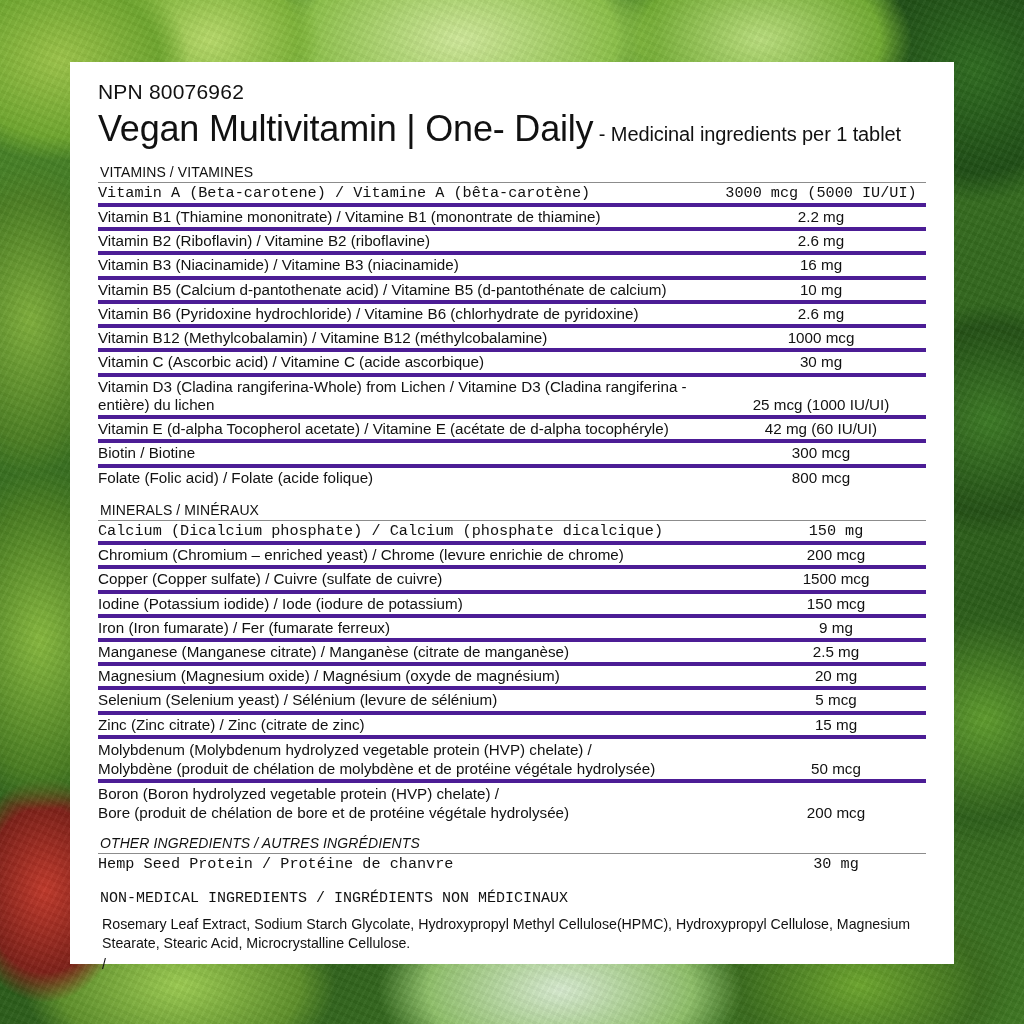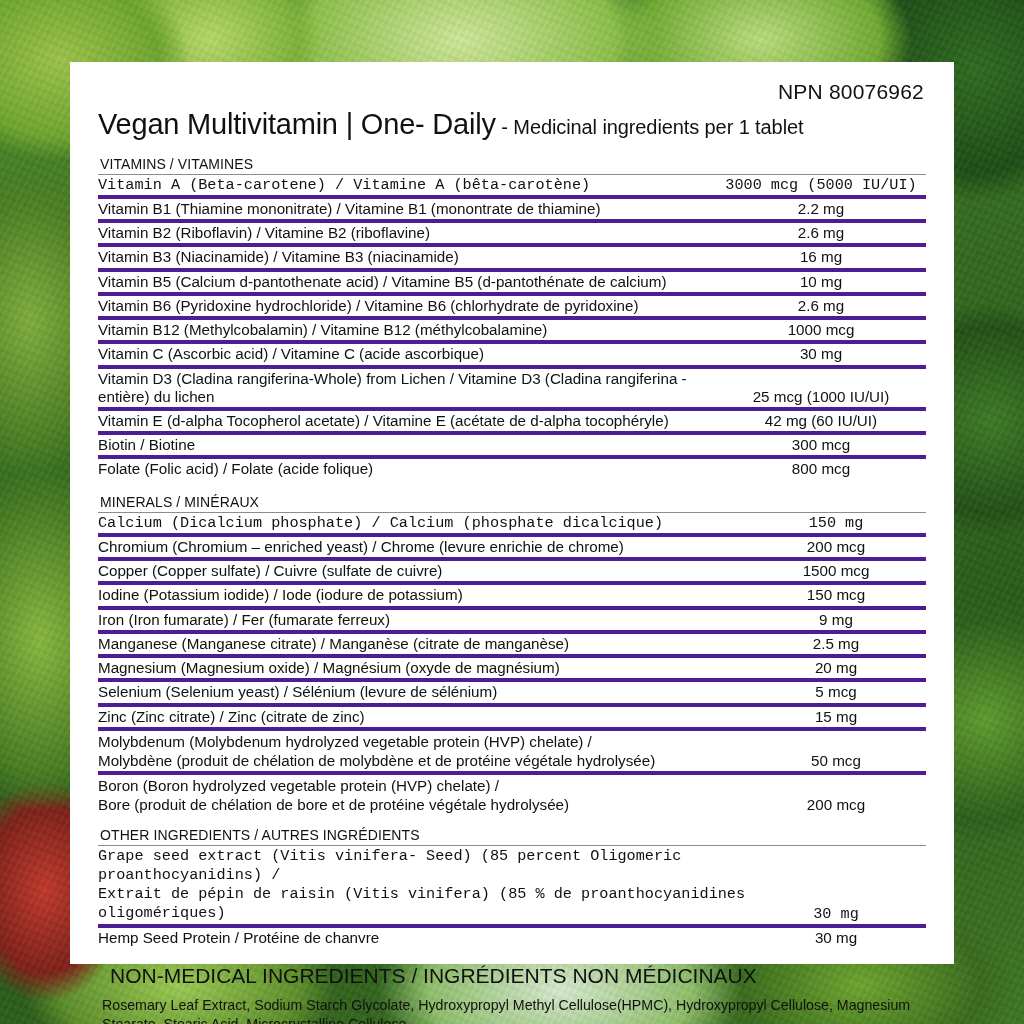--- a/index.html
+++ b/index.html
@@ -45,42 +45,41 @@
   #label {
     position: absolute;
     left: 70px; top: 62px;
     width: 884px; height: 902px;
     background: #ffffff;
     padding: 16px 28px 10px 28px;
     color: #111;
   }
 
   .npn {
-    text-align: right;
     font-size: 21px;
     letter-spacing: .2px;
     margin: 2px 2px 4px 0;
   }
 
   .title-line { margin: 0; line-height: 1.16; }
   .t-main {
-    font-size: 29px;
+    font-size: 36px;
     letter-spacing: -.2px;
   }
   .t-sub {
     font-size: 20px;
     letter-spacing: -.1px;
   }
 
   .section-head {
     font-size: 14px;
     margin: 14px 0 2px 2px;
     letter-spacing: .1px;
   }
-  .section-head.tight { margin-top: 12px; }
+  .section-head.tight { margin-top: 12px; font-style: italic; }
 
   table.ing {
     width: 100%;
     border-collapse: collapse;
     font-size: 15.2px;
     table-layout: fixed;
   }
   table.ing td {
     border-top: 4px solid #4c1d95;
     padding: 1px 0 1px 0;
@@ -92,22 +91,23 @@
   td.amt {
     text-align: center;
     white-space: nowrap;
     padding-right: 4px;
     width: 180px;
   }
   td.amt.wide { width: 210px; }
   .two-line td.name { line-height: 1.25; }
 
   .nmi-head {
-    font-size: 21px;
-    margin: 16px 0 3px 12px;
+    font-size: 15px;
+    margin: 16px 0 3px 2px;
+    font-family: Liberation Mono, monospace;
   }
   .nmi-body {
     font-size: 14.2px;
     line-height: 1.33;
     margin: 8px 0 0 4px;
   }
   .nmi-body p { margin: 0 0 2px 0; }
 </style>
 </head>
 <body>
@@ -222,24 +222,20 @@
       <tr class="two-line">
           <td class="name multiline">Boron (Boron hydrolyzed vegetable protein (HVP) chelate) /<br>Bore (produit de chélation de bore et de protéine végétale hydrolysée)</td>
           <td class="amt">200 mcg</td>
         </tr>
     </tbody>
   </table>
 
   <div class="section-head tight">OTHER INGREDIENTS / AUTRES INGRÉDIENTS</div>
   <table class="ing">
     <tbody>
-      <tr class="two-line">
-          <td class="name multiline">Grape seed extract (Vitis vinifera- Seed) (85 percent Oligomeric proanthocyanidins) /<br>Extrait de pépin de raisin (Vitis vinifera) (85 % de proanthocyanidines oligomériques)</td>
-          <td class="amt">30 mg</td>
-        </tr>
       <tr>
           <td class="name">Hemp Seed Protein / Protéine de chanvre</td>
           <td class="amt">30 mg</td>
         </tr>
     </tbody>
   </table>
 
   <div class="nmi-head">NON-MEDICAL INGREDIENTS / INGRÉDIENTS NON MÉDICINAUX</div>
   <div class="nmi-body">
     <p>Rosemary Leaf Extract, Sodium Starch Glycolate, Hydroxypropyl Methyl Cellulose(HPMC), Hydroxypropyl Cellulose, Magnesium Stearate, Stearic Acid, Microcrystalline Cellulose.</p>

